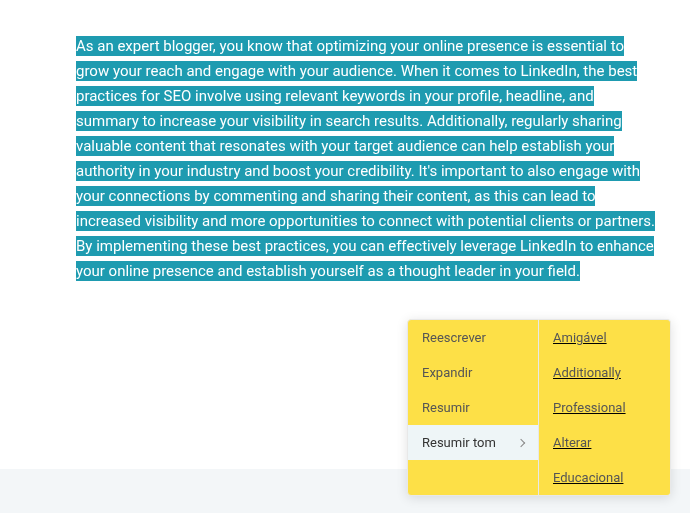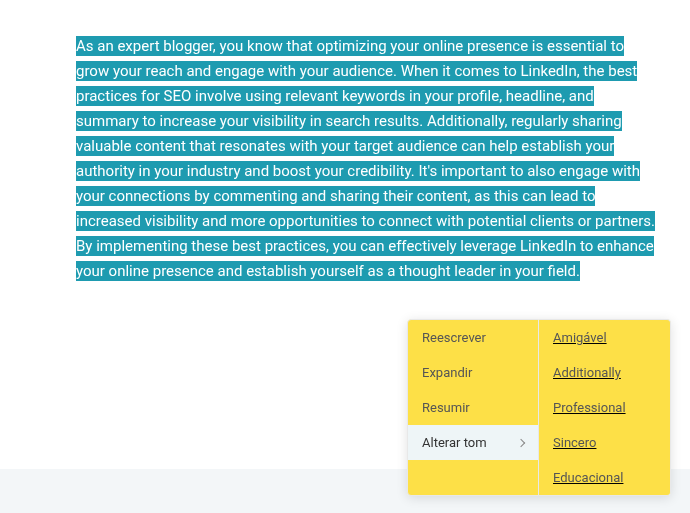--- a/index.html
+++ b/index.html
@@ -91,36 +91,36 @@
     <div class="menu-item">
       <span>Reescrever</span>
     </div>
     <div class="menu-item">
       <span>Expandir</span>
     </div>
     <div class="menu-item">
       <span>Resumir</span>
     </div>
     <div class="menu-item active">
-      <span>Alterar tom</span>
+      <span>Resumir tom</span>
       <span class="chevron"></span>
     </div>
   </div>
   <div class="menu-column right">
     <div class="menu-item">
       <span>Amigável</span>
     </div>
     <div class="menu-item">
       <span>Additionally</span>
     </div>
     <div class="menu-item">
       <span>Professional</span>
     </div>
     <div class="menu-item">
-      <span>Sincero</span>
+      <span>Alterar</span>
     </div>
     <div class="menu-item">
       <span>Educacional</span>
     </div>
   </div>
 </div>
 
 <div class="footer-gradient"></div>
 
 </body></html>

